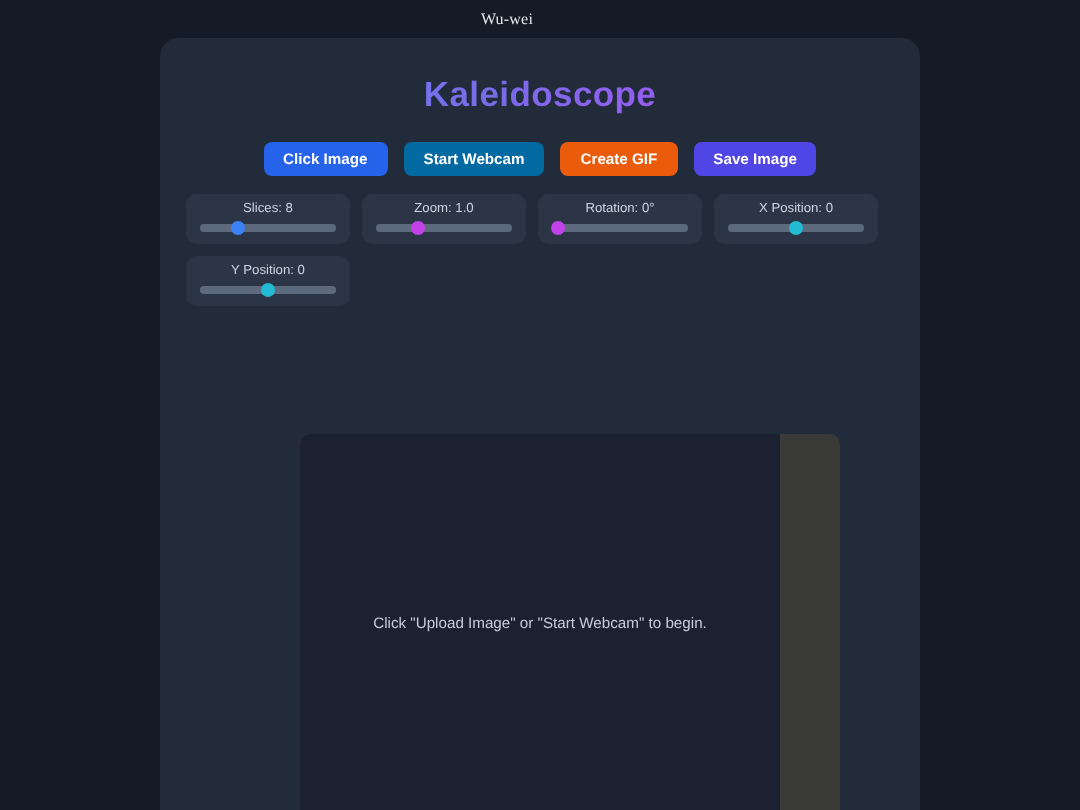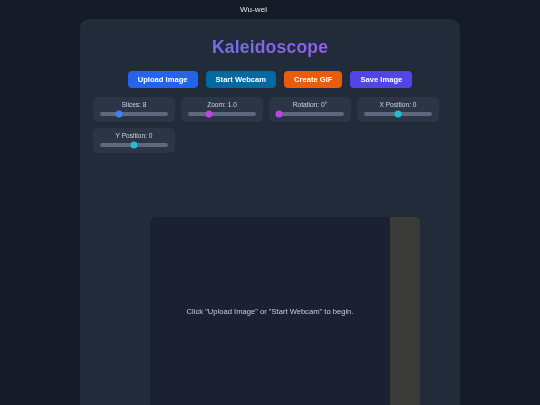--- a/index.html
+++ b/index.html
@@ -14,20 +14,21 @@
   }
 
   
   .window-titlebar {
     height: 19px;
     width: 507px;
     background: #141a26;
     display: flex;
     align-items: center;
     justify-content: center;
+    font-family: Liberation Serif, serif;
   }
   .window-title {
     color: #e8eaf0;
     font-size: 8px;
     letter-spacing: .1px;
   }
 
   
   .page {
     position: relative;
@@ -200,21 +201,21 @@
   <span class="window-title">Wu-wei</span>
 </div>
 
 <div class="page">
 
   <div class="app-card">
 
     <h1 class="app-title">Kaleidoscope</h1>
 
     <div class="action-row">
-      <button class="action-btn btn-upload">Upload Image</button>
+      <button class="action-btn btn-upload">Click Image</button>
       <button class="action-btn btn-webcam">Start Webcam</button>
       <button class="action-btn btn-gif">Create GIF</button>
       <button class="action-btn btn-save">Save Image</button>
     </div>
 
 
     <div class="sliders">
 
       <div class="slider-card">
         <span class="slider-label">Slices: 8</span>

